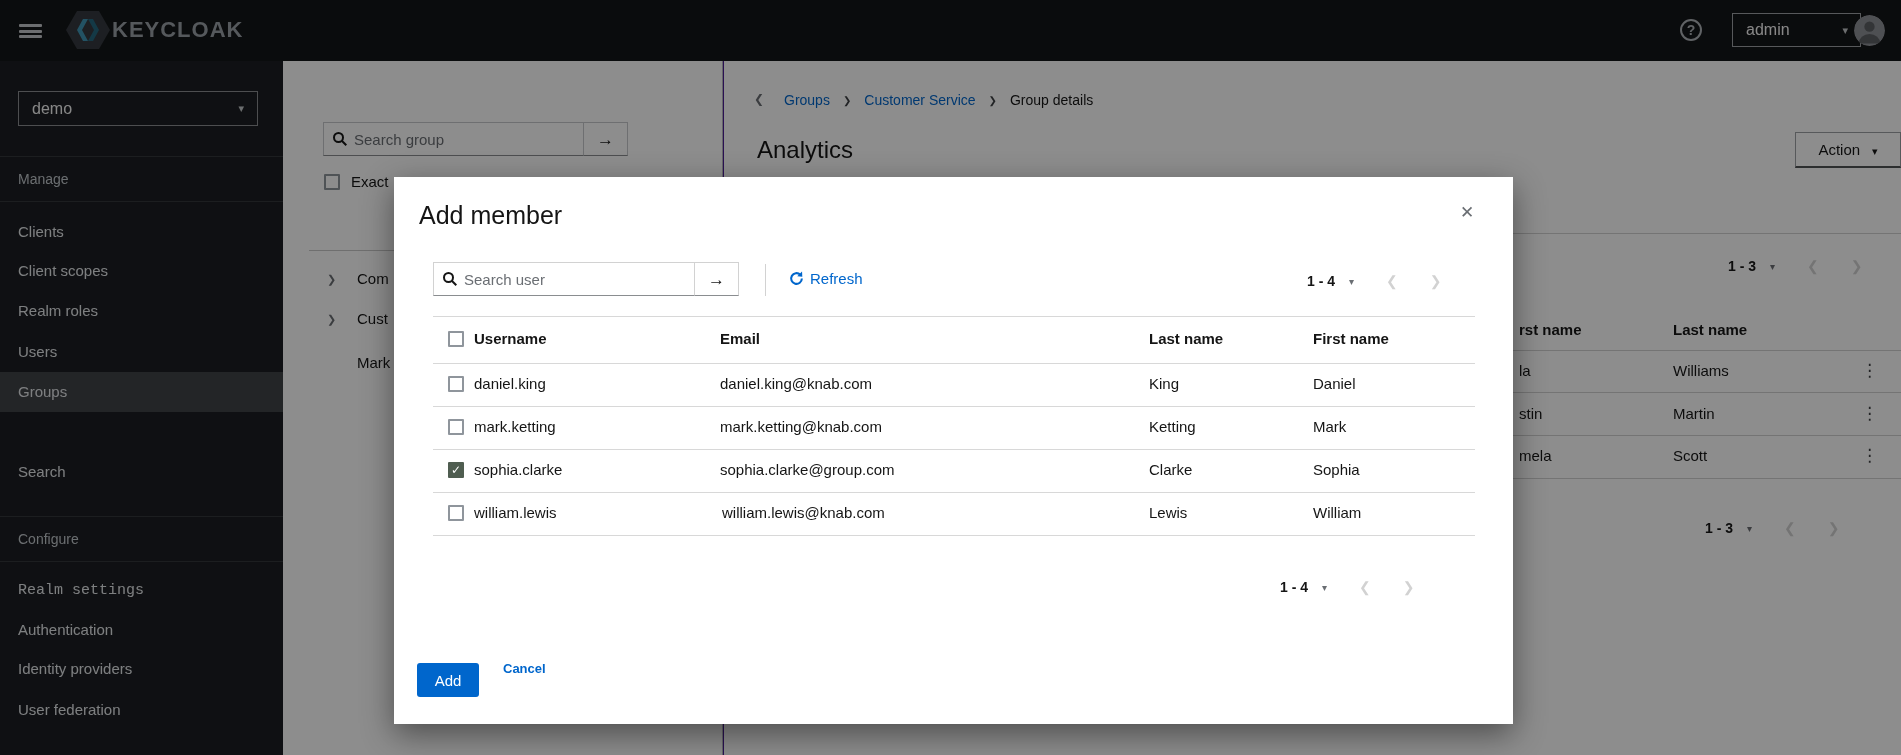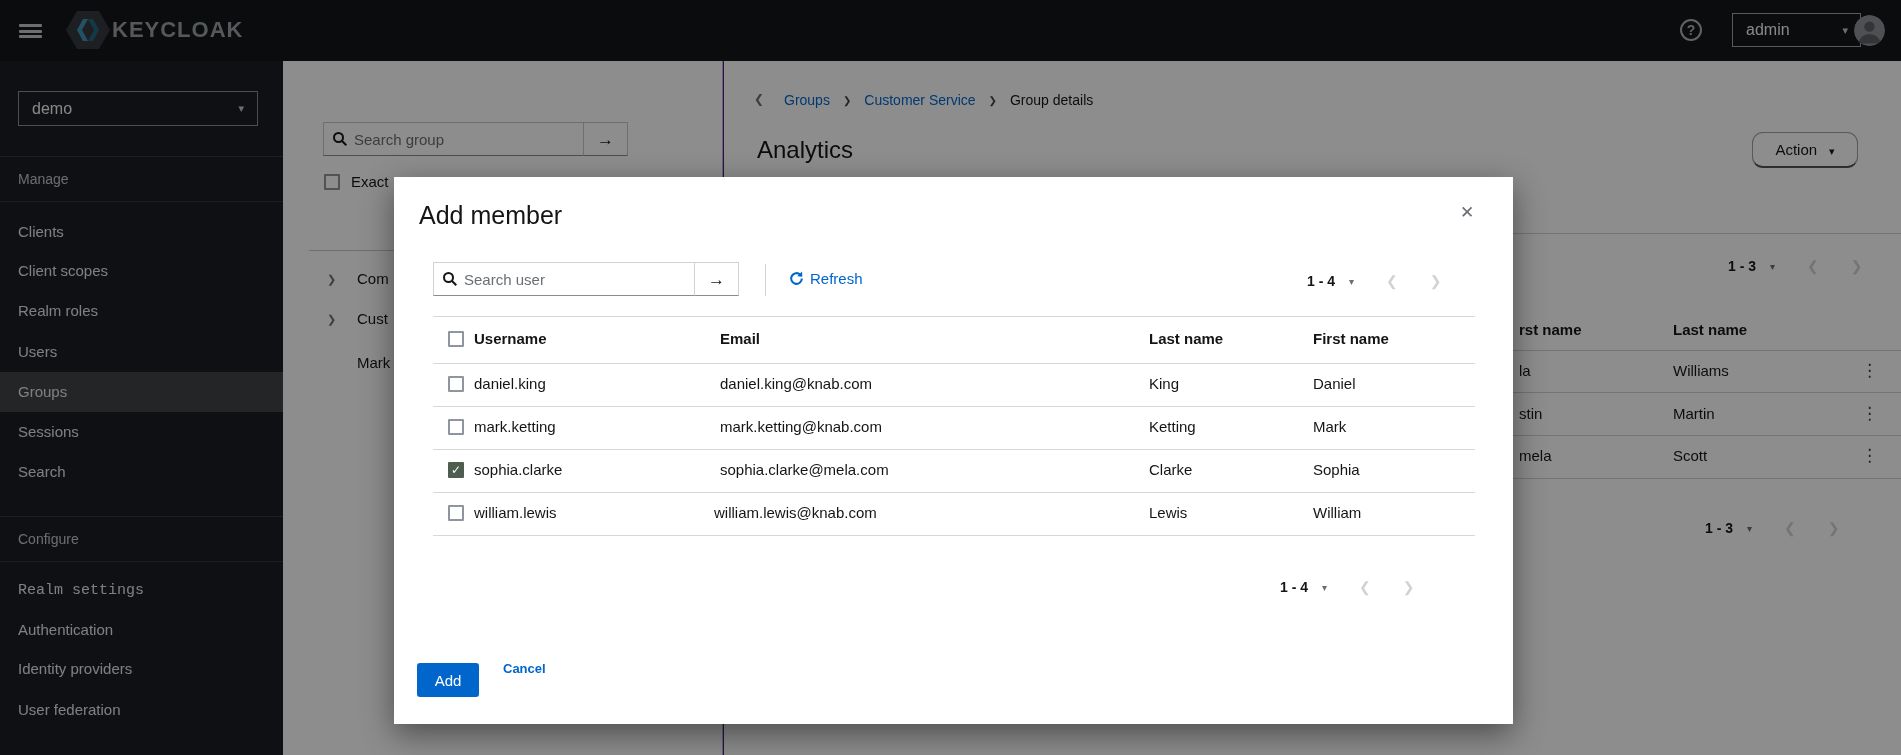--- a/index.html
+++ b/index.html
@@ -106,21 +106,20 @@
     <div class="realm-select">
       <span>demo</span>
       <span class="caret">▾</span>
     </div>
     <div class="nav-sec" style="top:95px;">Manage</div>
     <div class="nav-item" style="top:151px;">Clients</div>
     <div class="nav-item" style="top:190px;">Client scopes</div>
     <div class="nav-item" style="top:230px;">Realm roles</div>
     <div class="nav-item" style="top:271px;">Users</div>
     <div class="nav-item active" style="top:311px;">Groups</div>
-    <div class="nav-item" style="top:351px;">Sessions</div>
     <div class="nav-item" style="top:391px;">Search</div>
     <div class="nav-sec" style="top:455px;">Configure</div>
     <div class="nav-item" style="top:510px;font-family:Liberation Mono, monospace;">Realm settings</div>
     <div class="nav-item" style="top:549px;">Authentication</div>
     <div class="nav-item" style="top:588px;">Identity providers</div>
     <div class="nav-item" style="top:629px;">User federation</div>
   </nav>
 
   <section id="groups-panel">
     <div class="search-box" style="left:40px; top:61px;">
@@ -146,21 +145,21 @@
   <section id="detail-panel">
     <span class="abs" style="left:30px; top:31px; color:#6a6e73; font-size:12px;">❮</span>
     <nav class="abs" style="left:60px; top:31px; display:flex; gap:13px; align-items:center;">
       <a class="crumb-link">Groups</a>
       <span class="crumb-sep">❯</span>
       <a class="crumb-link">Customer Service</a>
       <span class="crumb-sep">❯</span>
       <span style="color:#151515; font-size:14px;">Group details</span>
     </nav>
     <h1 class="page-title" style="left:33px; top:75px;">Analytics</h1>
-    <button class="action-btn" style="left:1028px; top:71px;border-radius:11px;">
+    <button class="action-btn" style="left:1071px; top:71px;">
       <span>Action</span><span class="caret">▾</span>
     </button>
     <div class="hline" style="left:0; top:172px; width:1177px;"></div>
 
     <div class="pag" style="left:1004px; top:197px;">
       <span class="range">1 - 3</span>
       <span class="caret">▾</span>
       <span class="chev">❮</span>
       <span class="chev">❯</span>
     </div>
@@ -242,28 +241,28 @@
 
     <div class="cbx" style="left:54px; top:242px;"></div>
     <span class="td" style="left:80px; top:241px;">mark.ketting</span>
     <span class="td" style="left:326px; top:241px;">mark.ketting@knab.com</span>
     <span class="td" style="left:755px; top:241px;">Ketting</span>
     <span class="td" style="left:919px; top:241px;">Mark</span>
     <div class="m-row-border" style="top:272px;"></div>
 
     <div class="cbx checked" style="left:54px; top:285px;"><span>✓</span></div>
     <span class="td" style="left:80px; top:284px;">sophia.clarke</span>
-    <span class="td" style="left:326px; top:284px;">sophia.clarke@mela.com</span>
+    <span class="td" style="left:326px; top:284px;">sophia.clarke@group.com</span>
     <span class="td" style="left:755px; top:284px;">Clarke</span>
     <span class="td" style="left:919px; top:284px;">Sophia</span>
     <div class="m-row-border" style="top:315px;"></div>
 
     <div class="cbx" style="left:54px; top:328px;"></div>
     <span class="td" style="left:80px; top:327px;">william.lewis</span>
-    <span class="td" style="left:320px; top:327px;text-align:right;">william.lewis@knab.com</span>
+    <span class="td" style="left:328px; top:327px;text-align:right;">william.lewis@knab.com</span>
     <span class="td" style="left:755px; top:327px;">Lewis</span>
     <span class="td" style="left:919px; top:327px;">William</span>
     <div class="m-row-border" style="top:358px;"></div>
 
     <div class="pag" style="left:886px; top:402px;">
       <span class="range">1 - 4</span>
       <span class="caret">▾</span>
       <span class="chev">❮</span>
       <span class="chev">❯</span>
     </div>

